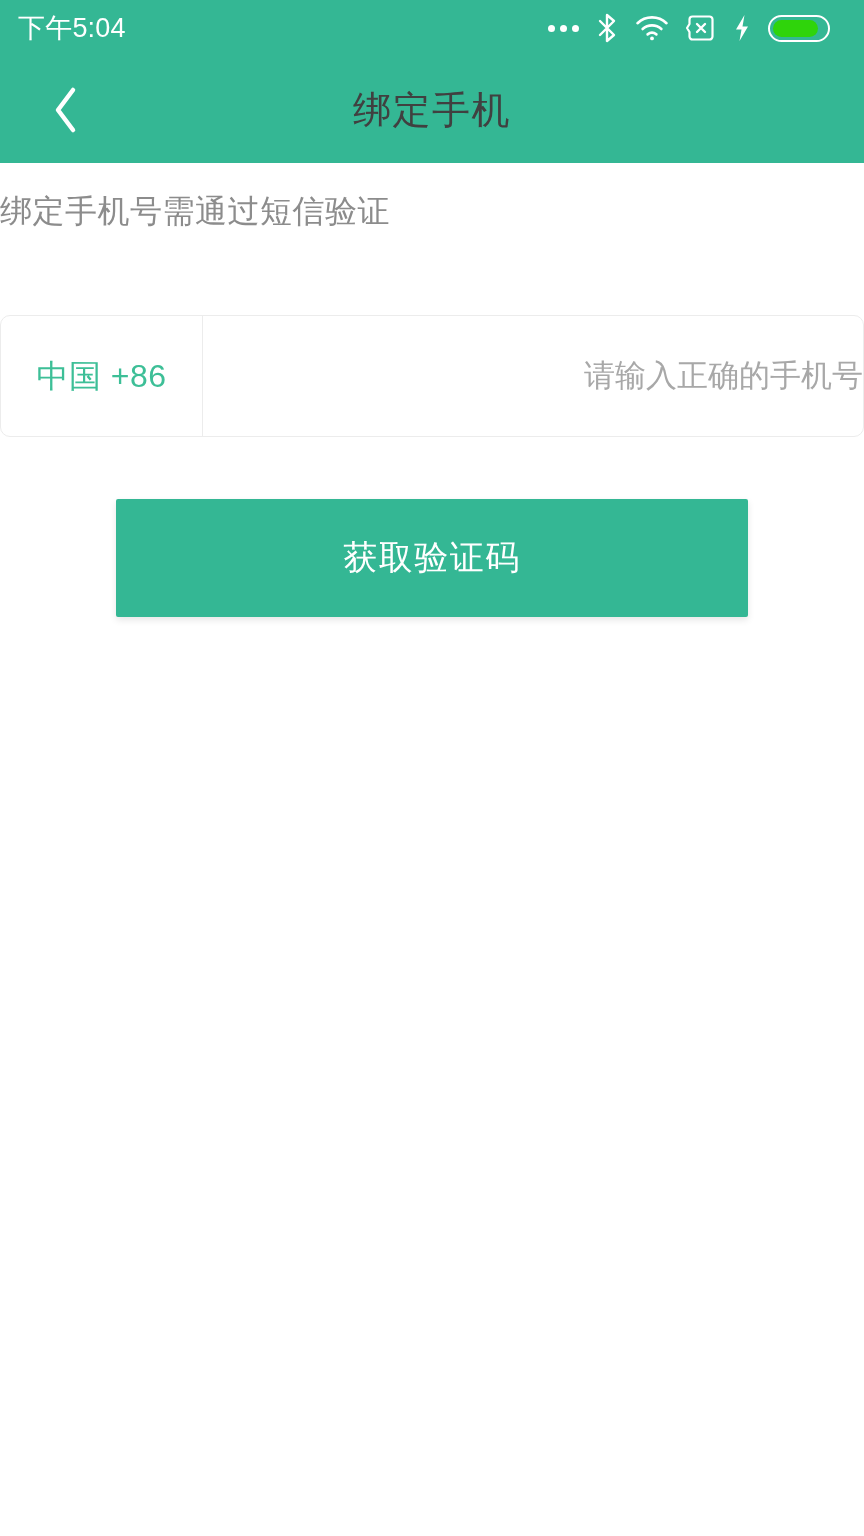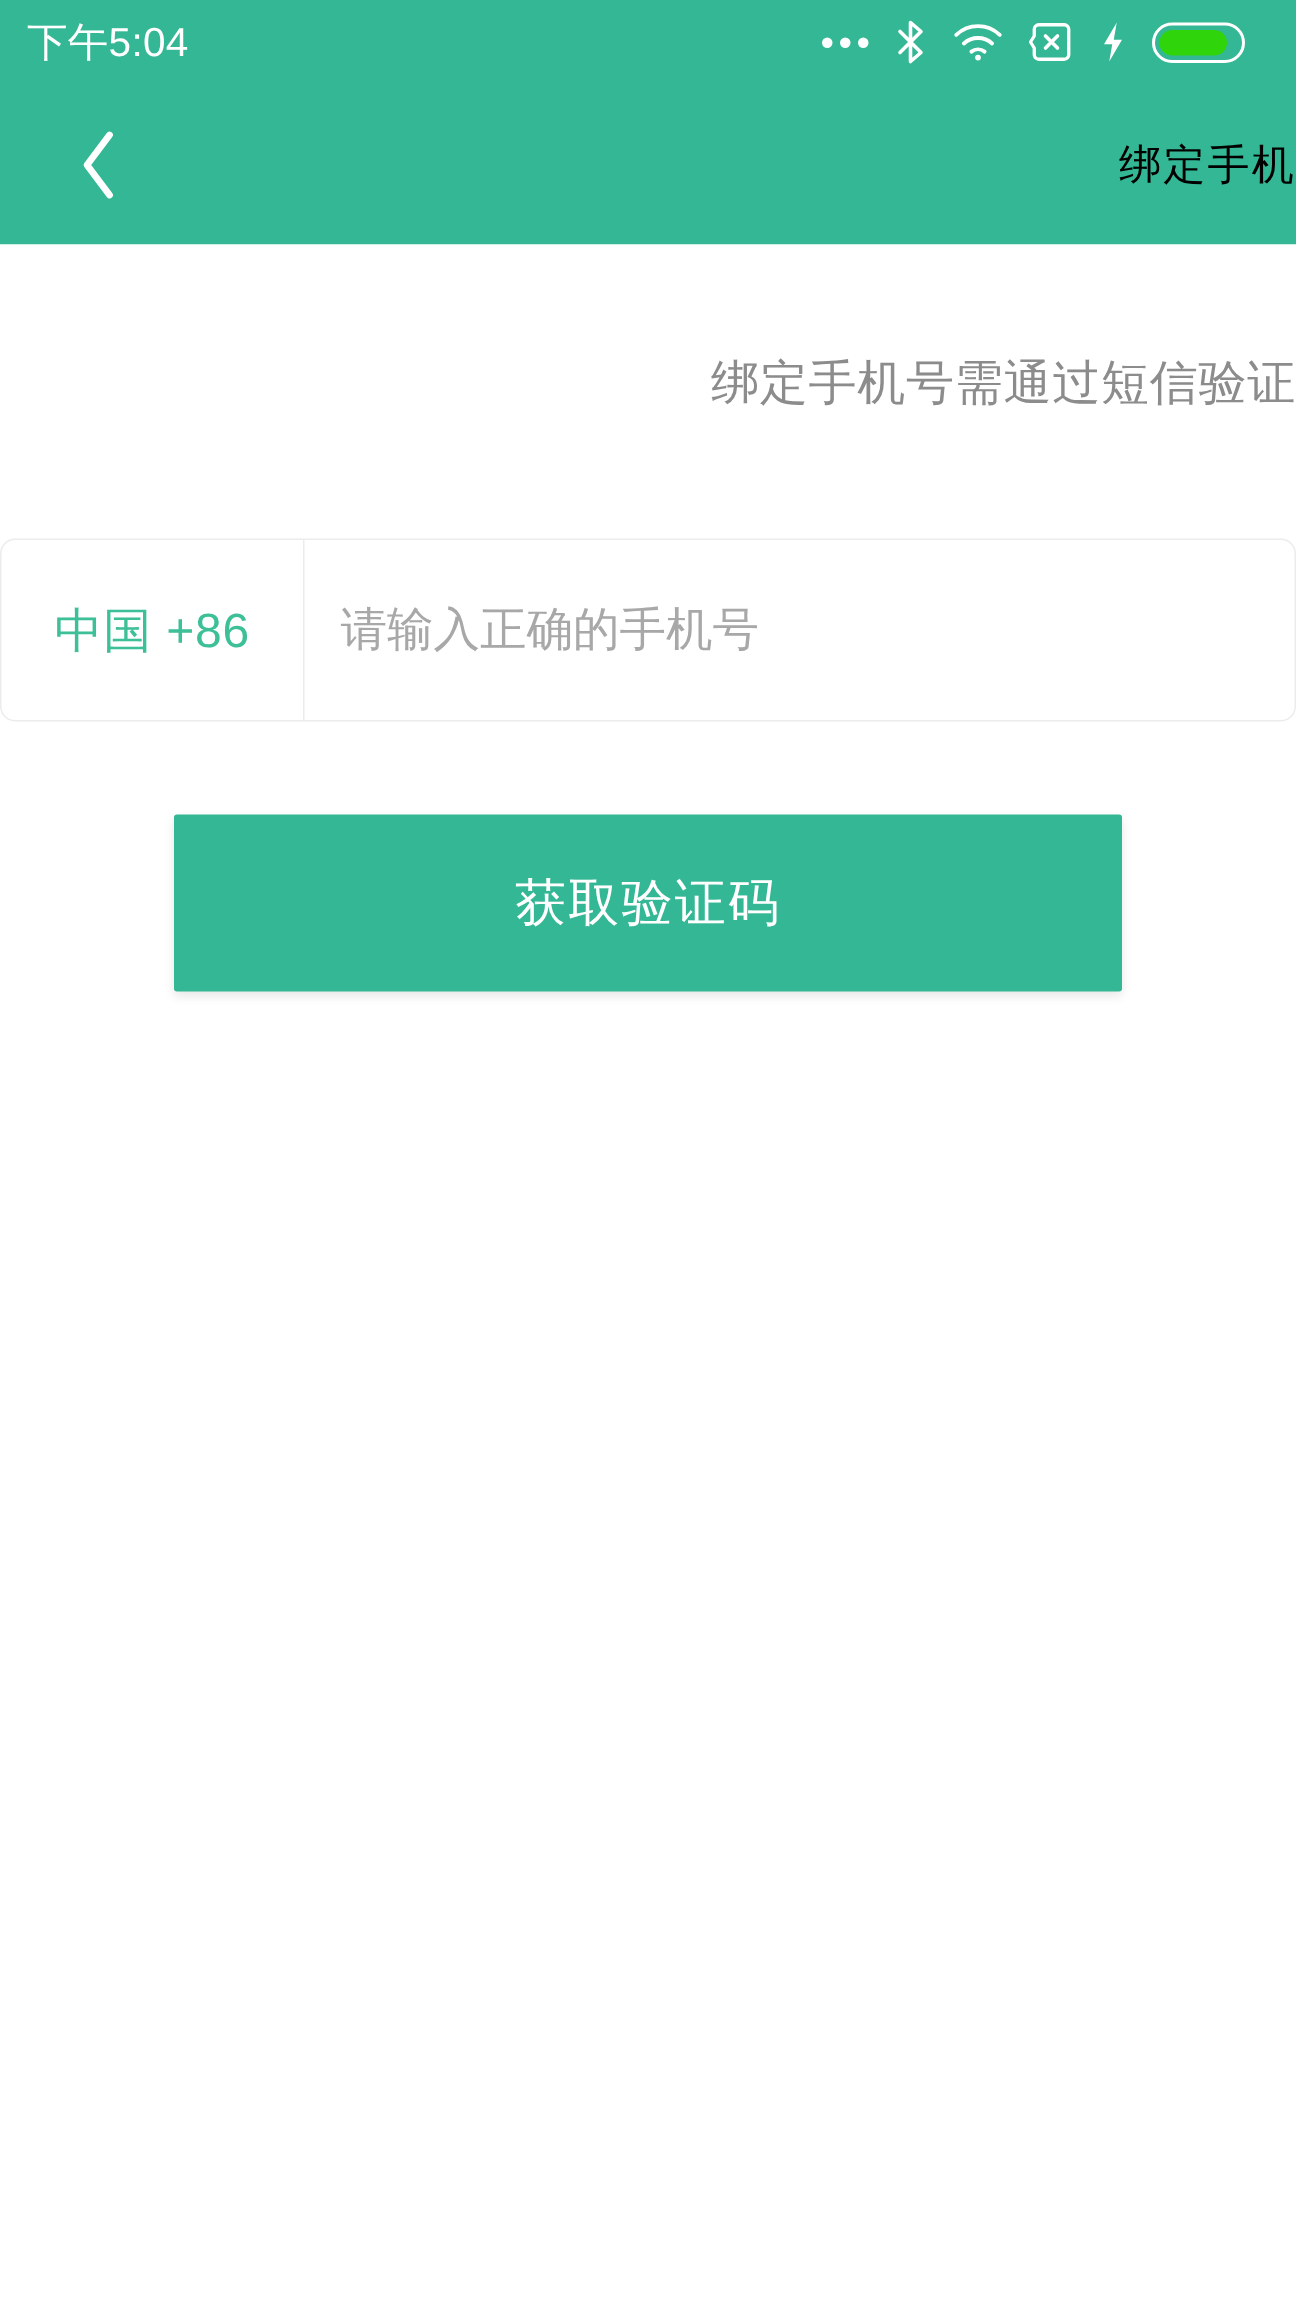--- a/index.html
+++ b/index.html
@@ -88,40 +88,40 @@
     position:absolute;
     left:30px;
     width:72px; height:72px;
     display:flex;
     align-items:center;
     justify-content:center;
     cursor:pointer;
   }
   .app-title {
     width:100%;
-    text-align:right;
-    color:#000000;
-    font-size:28px;
+    text-align:center;
+    color:#404040;
+    font-size:38px;
     font-weight:400;
     letter-spacing:1.5px;
     line-height:1;
   }
 
   
   .content {
     position:absolute;
     top:163px; left:0;
     width:864px;
     height:1373px;
     background:#ffffff;
   }
 
   .hint {
-    margin-top:76px;
-    text-align:right;
+    margin-top:32px;
+    text-align:left;
     color:#8c8c8c;
     font-size:32px;
     letter-spacing:0.5px;
     line-height:1;
   }
 
   .phone-row {
     margin-top:88px;
     width:864px;
     height:122px;
@@ -154,20 +154,21 @@
   }
   .phone-input {
     width:100%;
     border:0;
     outline:0;
     background:transparent;
     font-family:inherit;
     font-size:31px;
     color:#333333;
     line-height:1;
+    text-align:right;
   }
   .phone-input::placeholder {
     color:#a8a8a8;
     opacity:1;
   }
 
   .get-code-btn {
     display:block;
     margin:62px auto 0 auto;
     width:632px;

